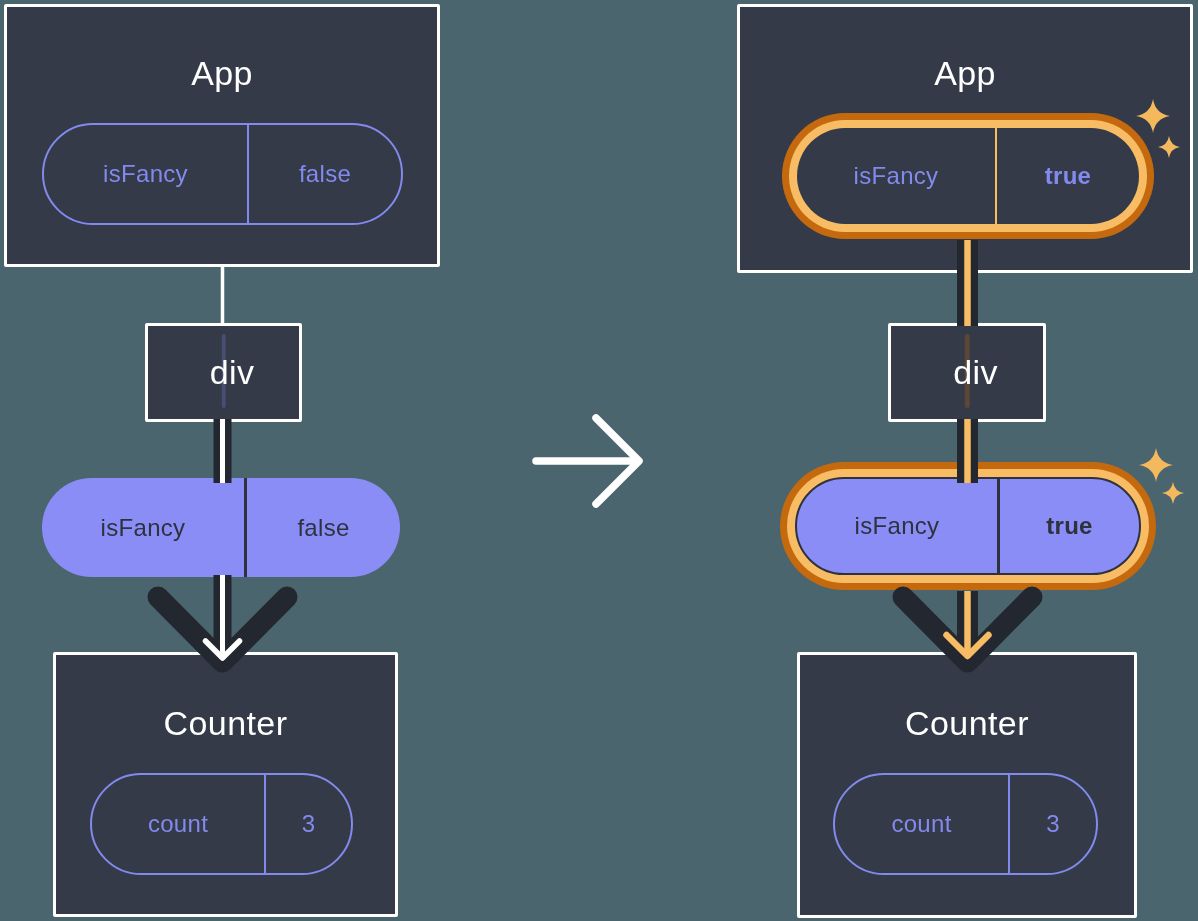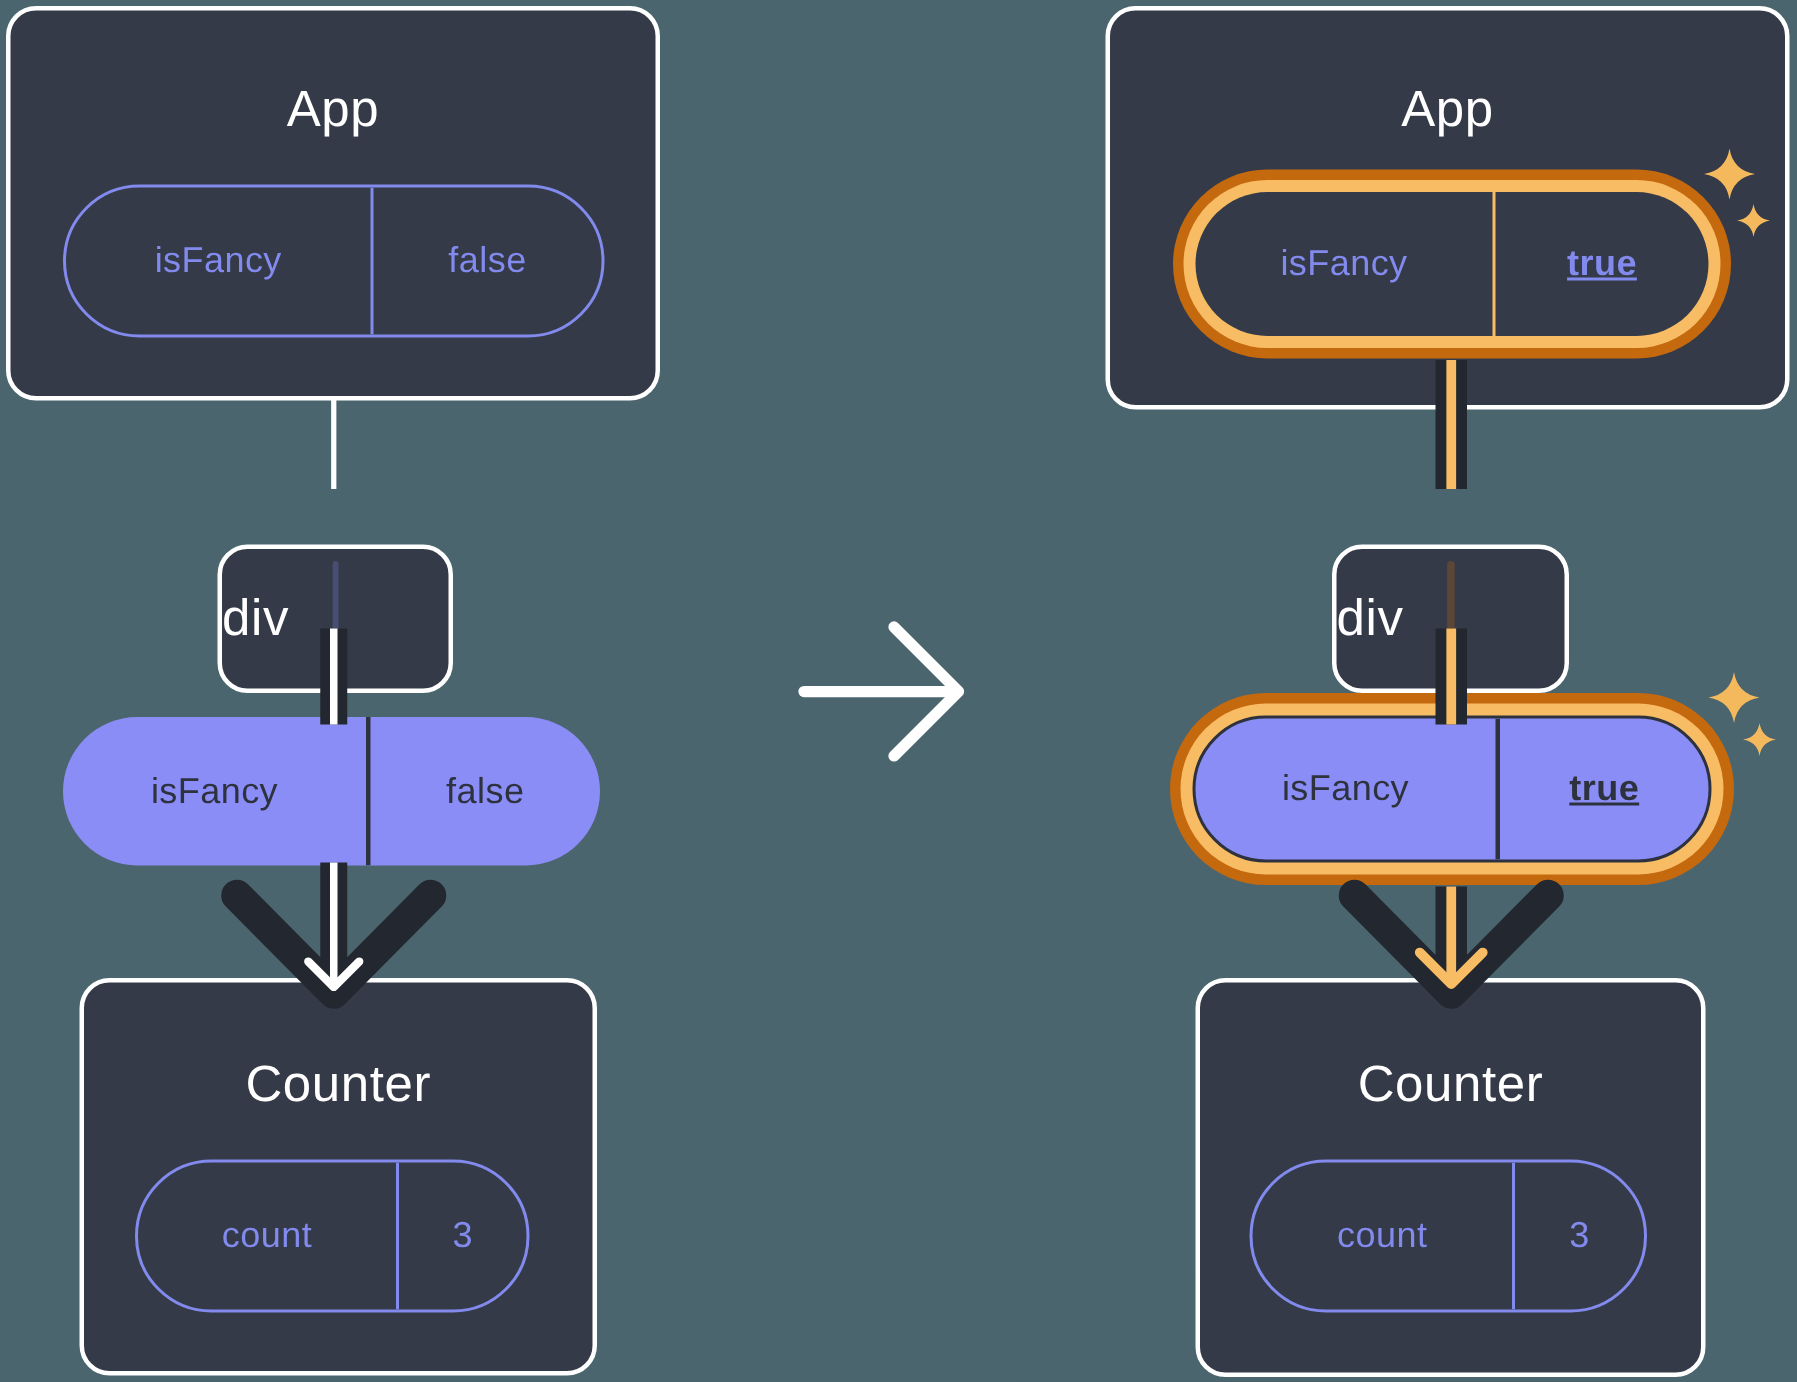--- a/index.html
+++ b/index.html
@@ -24,39 +24,40 @@
   .canvas{
     position:relative;
     width:1198px;height:921px;
     background:var(--background);
   }
   
   .box{
     position:absolute;
     background:var(--node-fill);
     border:3px solid var(--node-border);
-    border-radius:20px;
+    border-radius:2px;
     box-sizing:border-box;
+    padding-left:17px;
   }
   #app-before   {left:4px;   top:4px;   width:436px; height:263px;}
   #div-before   {left:145px; top:323px; width:157px; height:99px;}
   #counter-before{left:53px; top:652px; width:345px; height:265px;}
   #app-after    {left:737px; top:4px;   width:456px; height:269px;}
   #div-after    {left:888px; top:323px; width:158px; height:99px;}
   #counter-after{left:797px; top:652px; width:340px; height:266px;}
 
   .node-title{
     position:absolute;left:0;right:0;height:40px;
     display:flex;align-items:center;justify-content:center;
     color:#fff;font-size:34px;font-weight:500;letter-spacing:.4px;
   }
   .title-app{top:46px;}
   .title-counter{top:48px;}
 
-  .box-div{display:flex;align-items:center;margin-top:40px;}
+  .box-div{display:flex;align-items:center;justify-content:center;}
   .div-title{
     position:relative;z-index:2;
     color:#fff;font-size:34px;font-weight:500;letter-spacing:.4px;
   }
   .ghost{
     position:absolute;left:50%;transform:translateX(-50%);
     top:8px;bottom:11px;width:4.5px;border-radius:3px;z-index:1;
   }
   .ghost-purple{background:rgba(130,138,238,.25);}
   .ghost-orange{background:rgba(197,105,15,.28);}
@@ -89,21 +90,21 @@
 
   #pill-app-after     {left:797px; top:128px; width:342px; height:96px;
                        background:var(--node-fill);color:var(--purple);}
   #pill-app-after     .pill-cell.name{width:198px;}
   #pill-pass-after    {left:795px; top:477px; width:346px; height:98px;
                        border:2px solid var(--dark-text);}
   #pill-pass-after    .pill-cell.name{width:200px;}
   #pill-counter-after {left:833px; top:773px; width:265px; height:102px;}
   #pill-counter-after .pill-cell.name{width:173px;}
 
-  .bold{font-weight:700;text-decoration:underline;}
+  .bold{font-weight:700;}
 
   
   .overlay{
     position:absolute;left:0;top:0;width:1198px;height:921px;
     pointer-events:none;z-index:10;
   }
   .s-white{stroke:var(--white-line);}
   .s-dark{stroke:var(--dark-line);}
   .s-orange{stroke:var(--orange-light);}
   .s-thin{stroke-width:3.5;}

